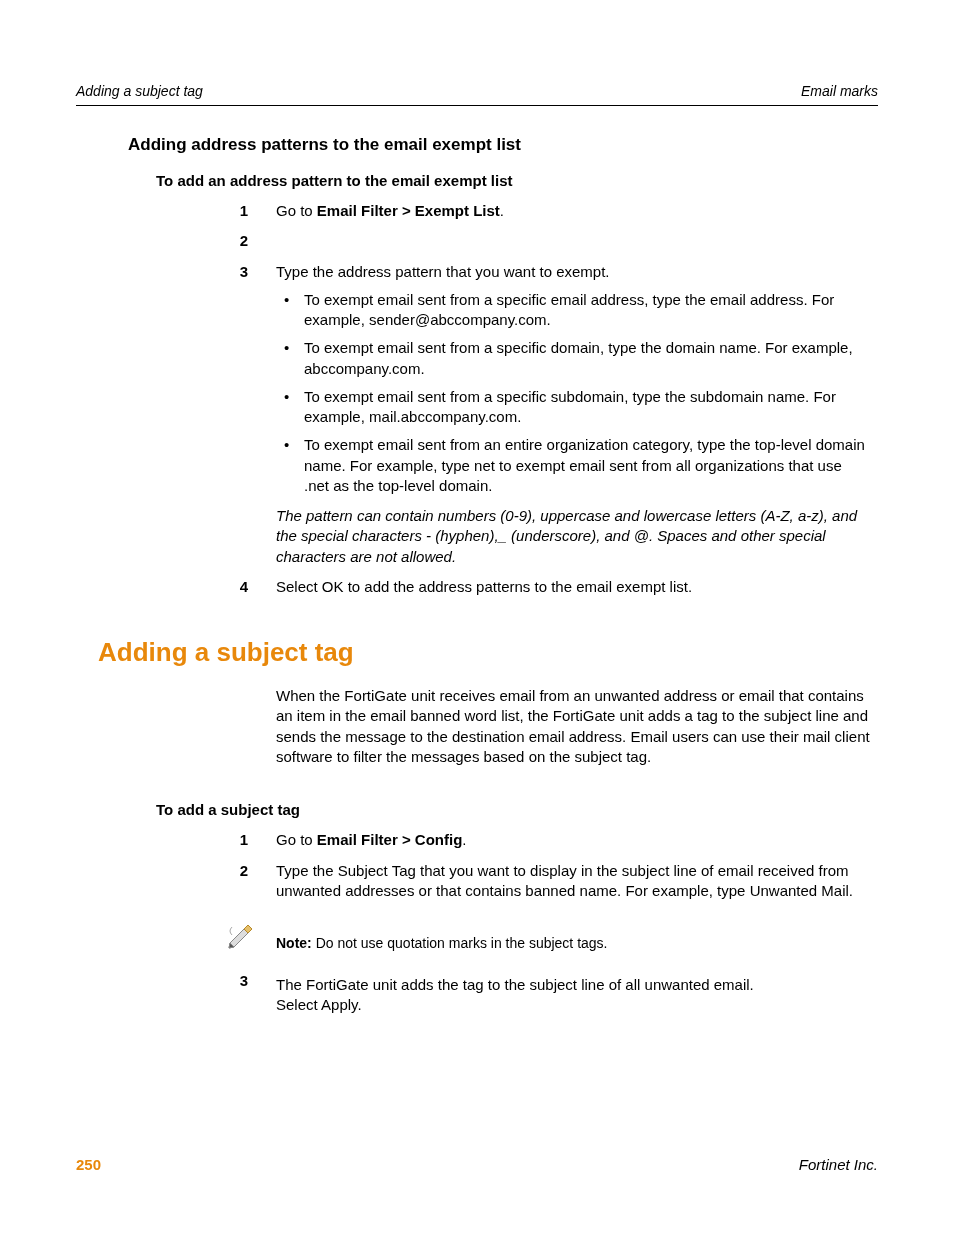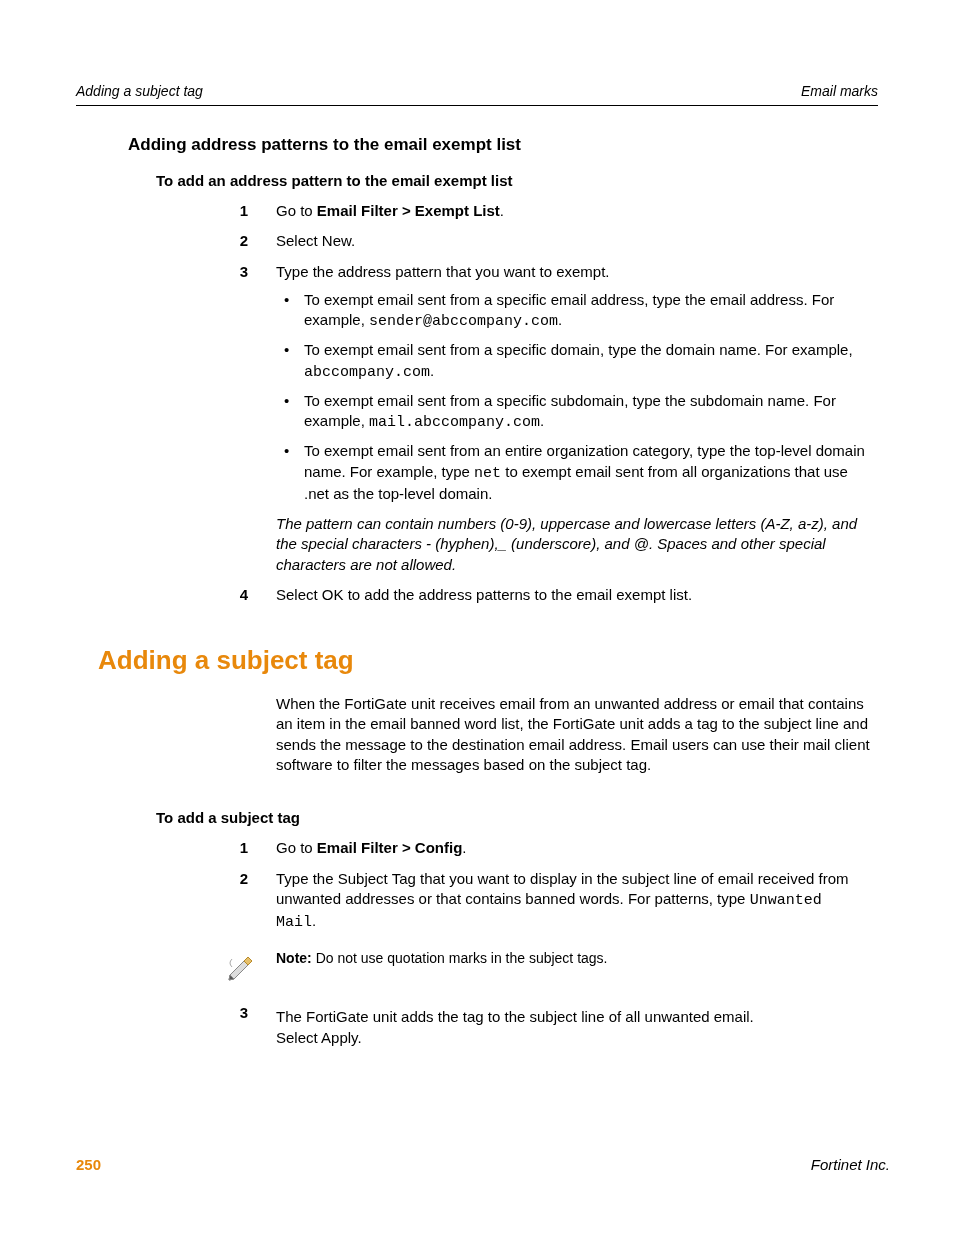--- a/index.html
+++ b/index.html
@@ -59,21 +59,21 @@
   }
   .sub-bullet .dot {
     width: 28px;
     text-align: left;
     padding-left: 8px;
   }
   .sub-bullet .bbody {
     flex: 1;
   }
   .mono {
-    font-family: Liberation Mono, monospace;
+    font-family: Liberation Sans, sans-serif;
     font-size: 15px;
   }
   .after-bullets {
     margin-top: 10px;
     font-style: italic;
   }
   .h1-section {
     font-size: 26px;
     font-weight: bold;
     color: #e8880b;
@@ -81,40 +81,40 @@
     margin-bottom: 16px;
     margin-left: 22px;
   }
   .intro-para {
     margin-left: 200px;
     margin-bottom: 33px;
     padding-right: 8px;
   }
   .note-row {
     display: flex;
-    align-items: flex-start;
+    align-items: flex-end;
     margin-top: 16px;
     margin-bottom: 18px;
   }
   .note-icon-cell {
     width: 200px;
     display: flex;
     justify-content: flex-start;
     padding-left: 148px;
   }
   .note-body {
     flex: 1;
     font-size: 14px;
   }
   .bold { font-weight: bold; }
   .footer {
     position: absolute;
     bottom: 60px;
     left: 76px;
-    right: 64px;
+    right: 76px;
     display: flex;
     justify-content: space-between;
     font-size: 15px;
   }
   .page-num {
     font-weight: bold;
     color: #e8880b;
   }
   .footer-right {
     font-style: italic;
@@ -134,21 +134,20 @@
 
 <div class="step-row">
   <div class="step-num">1</div>
   <div class="step-body">
     <span>Go to </span><span class="bold">Email Filter &gt; Exempt List</span><span>.</span>
   </div>
 </div>
 
 <div class="step-row">
   <div class="step-num">2</div>
-  <div class="step-body">Select New.</div>
 </div>
 
 <div class="step-row">
   <div class="step-num">3</div>
   <div class="step-body">
     <div>Type the address pattern that you want to exempt.</div>
 
     <div class="sub-bullet">
       <div class="dot">•</div>
       <div class="bbody">
@@ -193,21 +192,21 @@
 <div class="step-row">
   <div class="step-num">1</div>
   <div class="step-body">
     <span>Go to </span><span class="bold">Email Filter &gt; Config</span><span>.</span>
   </div>
 </div>
 
 <div class="step-row">
   <div class="step-num">2</div>
   <div class="step-body">
-    <span>Type the Subject Tag that you want to display in the subject line of email received from unwanted addresses or that contains banned words. For patterns, type </span><span class="mono">Unwanted Mail</span><span>.</span>
+    <span>Type the Subject Tag that you want to display in the subject line of email received from unwanted addresses or that contains banned name. For example, type </span><span class="mono">Unwanted Mail</span><span>.</span>
   </div>
 </div>
 
 <div class="note-row">
   <div class="note-icon-cell">
     <svg width="36" height="36" viewBox="0 0 36 36">
       <g fill="none" stroke="#888" stroke-width="1">
         <path d="M6 26 L20 12 L24 16 L10 30 L5 31 Z" fill="#ddd"></path>
         <path d="M20 12 L24 8 L28 12 L24 16 Z" fill="#e6c06a" stroke="#b88a2a"></path>
         <path d="M5 31 L6 26 L10 30 Z" fill="#555"></path>

